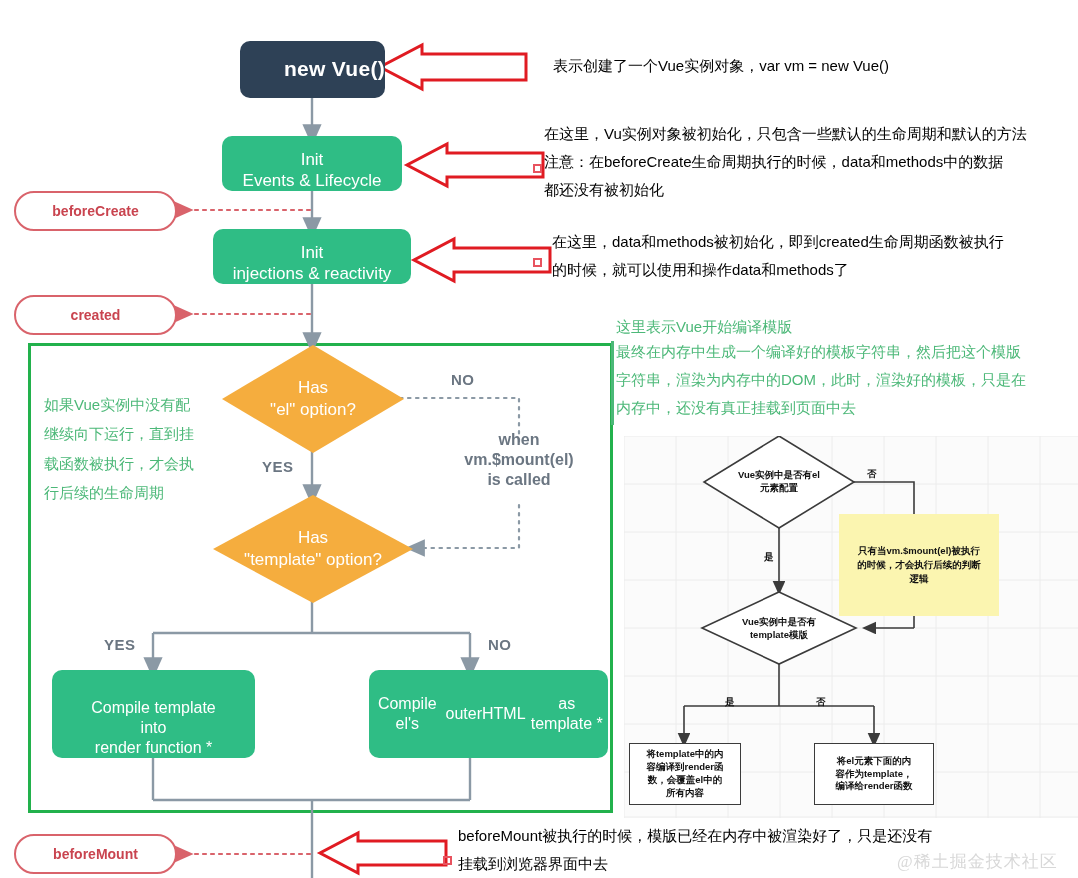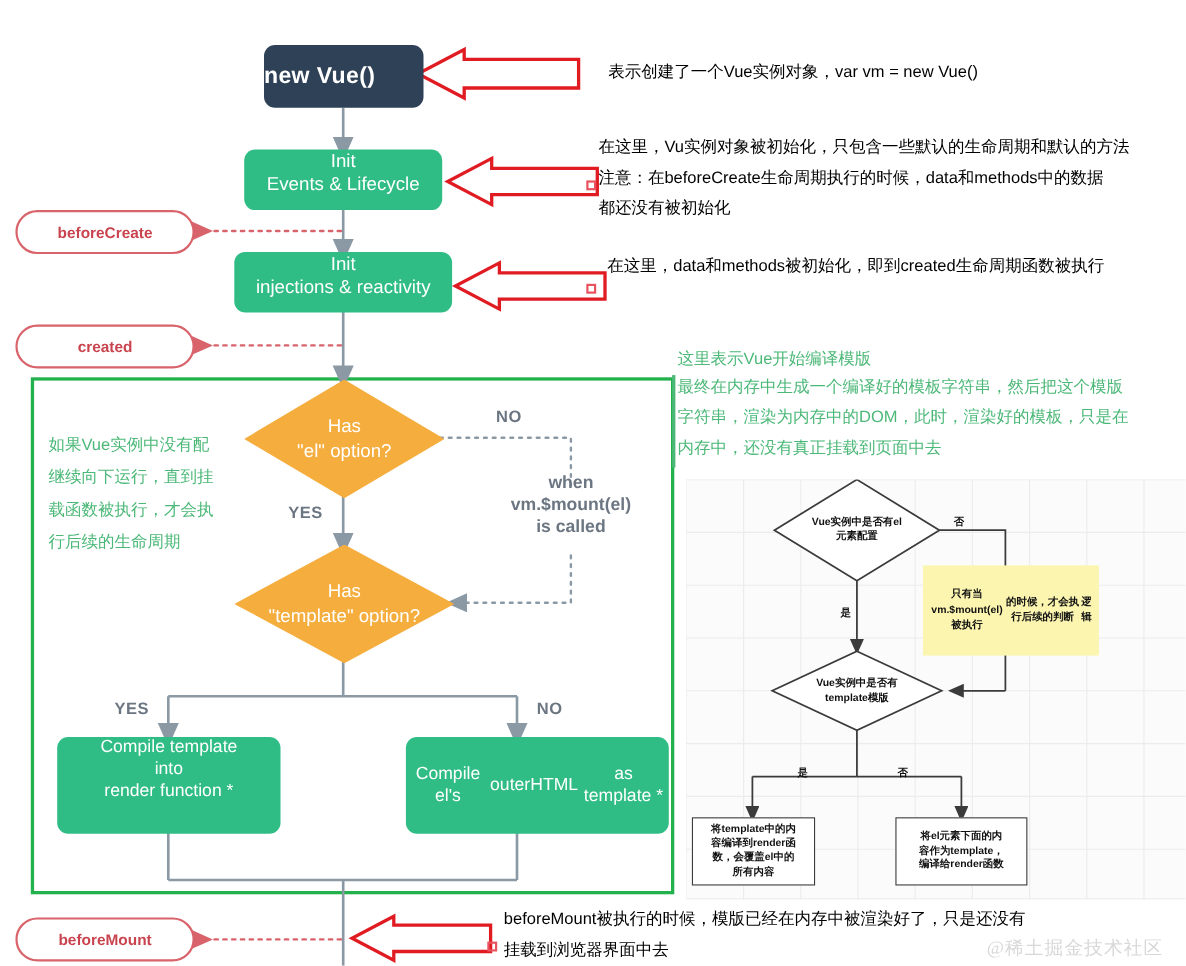--- a/index.html
+++ b/index.html
@@ -9,21 +9,21 @@
     background:#ffffff;
     font-family:"Liberation Sans","DejaVu Sans",sans-serif;
     position:relative;overflow:hidden;
   }
   #stage{position:absolute;left:0;top:0;width:1078px;height:878px;}
   .abs{position:absolute;}
 
   
   .node{
     position:absolute;
-    display:flex;align-items:center;justify-content:flex-start;
+    display:flex;align-items:center;justify-content:flex-end;
     text-align:center;
     color:#fff;
     box-sizing:border-box;
     line-height:1.25;
   }
   .node-dark{
     background:#2e4156;border-radius:10px;
     font-weight:bold;font-size:21px;letter-spacing:.3px;
   }
   .node-green{
@@ -252,20 +252,21 @@
   <div class="red-tick" style="left:533px;top:164px;"></div>
   <div class="ann-red" style="left:544px;top:120px;">
     <div>在这里，Vu实例对象被初始化，只包含一些默认的生命周期和默认的方法</div>
     <div>注意：在beforeCreate生命周期执行的时候，data和methods中的数据</div>
     <div>都还没有被初始化</div>
   </div>
 
   <div class="red-tick" style="left:533px;top:258px;"></div>
   <div class="ann-red" style="left:552px;top:228px;">
     <div>在这里，data和methods被初始化，即到created生命周期函数被执行</div>
+    <div>的时候，就可以使用和操作data和methods了</div>
   </div>
 
   <div class="red-tick" style="left:443px;top:856px;"></div>
   <div class="ann-red" style="left:458px;top:822px;">
     <div>beforeMount被执行的时候，模版已经在内存中被渲染好了，只是还没有</div>
     <div>挂载到浏览器界面中去</div>
   </div>
 
   <div class="ann-green" style="left:616px;top:313px;">这里表示Vue开始编译模版</div>
   <div class="green-bar" style="left:611px;top:341px;height:84px;"></div>
@@ -331,21 +332,21 @@
     <div class="sub-dia" style="left:82px;top:170px;width:146px;height:46px;flex-direction:column;">
       <div>Vue实例中是否有</div>
       <div>template模版</div>
     </div>
 
     <div class="sub-lbl" style="left:243px;top:32px;">否</div>
     <div class="sub-lbl" style="left:140px;top:115px;">是</div>
     <div class="sub-lbl" style="left:101px;top:260px;">是</div>
     <div class="sub-lbl" style="left:192px;top:260px;">否</div>
 
-    <div class="sub-note" style="left:215px;top:78px;width:160px;height:82px;flex-direction:row;">
+    <div class="sub-note" style="left:215px;top:78px;width:160px;height:102px;flex-direction:column;">
       <div>只有当vm.$mount(el)被执行</div>
       <div>的时候，才会执行后续的判断</div>
       <div>逻辑</div>
     </div>
 
     <div class="sub-box" style="left:5px;top:307px;width:112px;height:62px;flex-direction:column;">
       <div>将template中的内</div>
       <div>容编译到render函</div>
       <div>数，会覆盖el中的</div>
       <div>所有内容</div>

